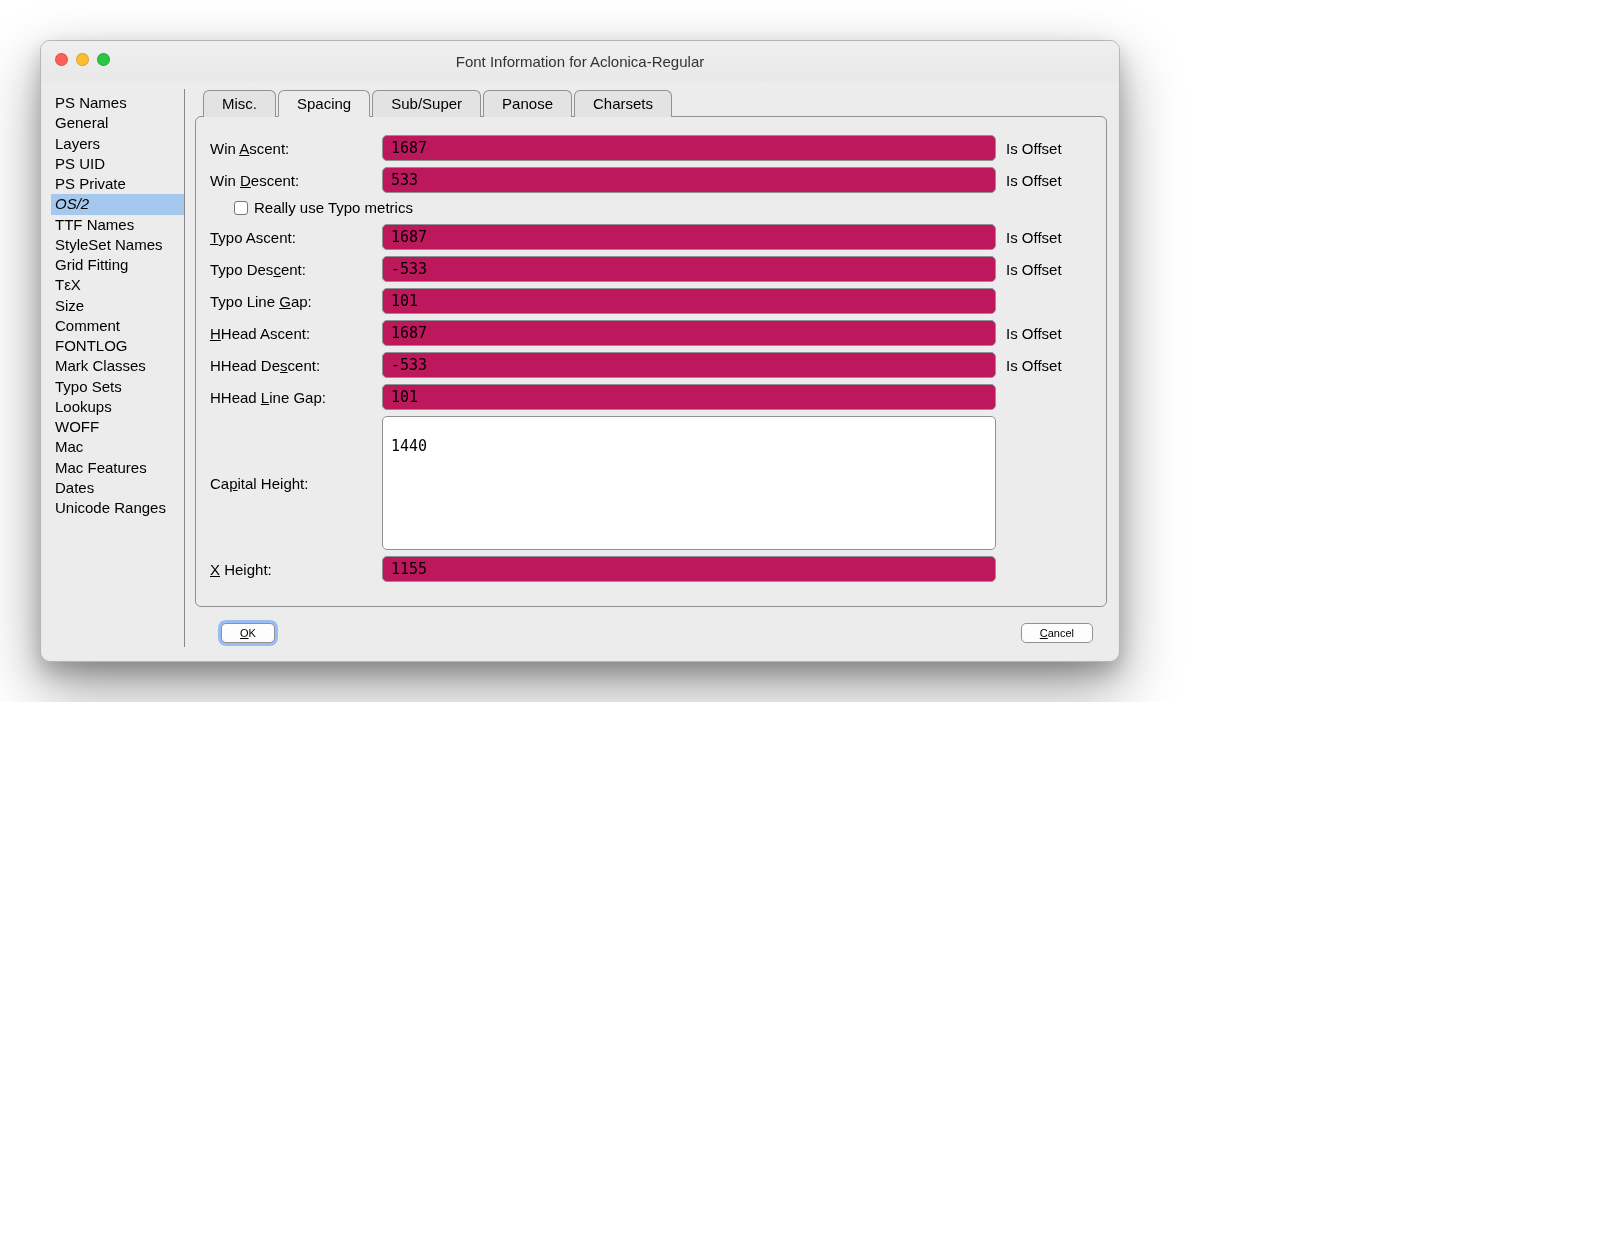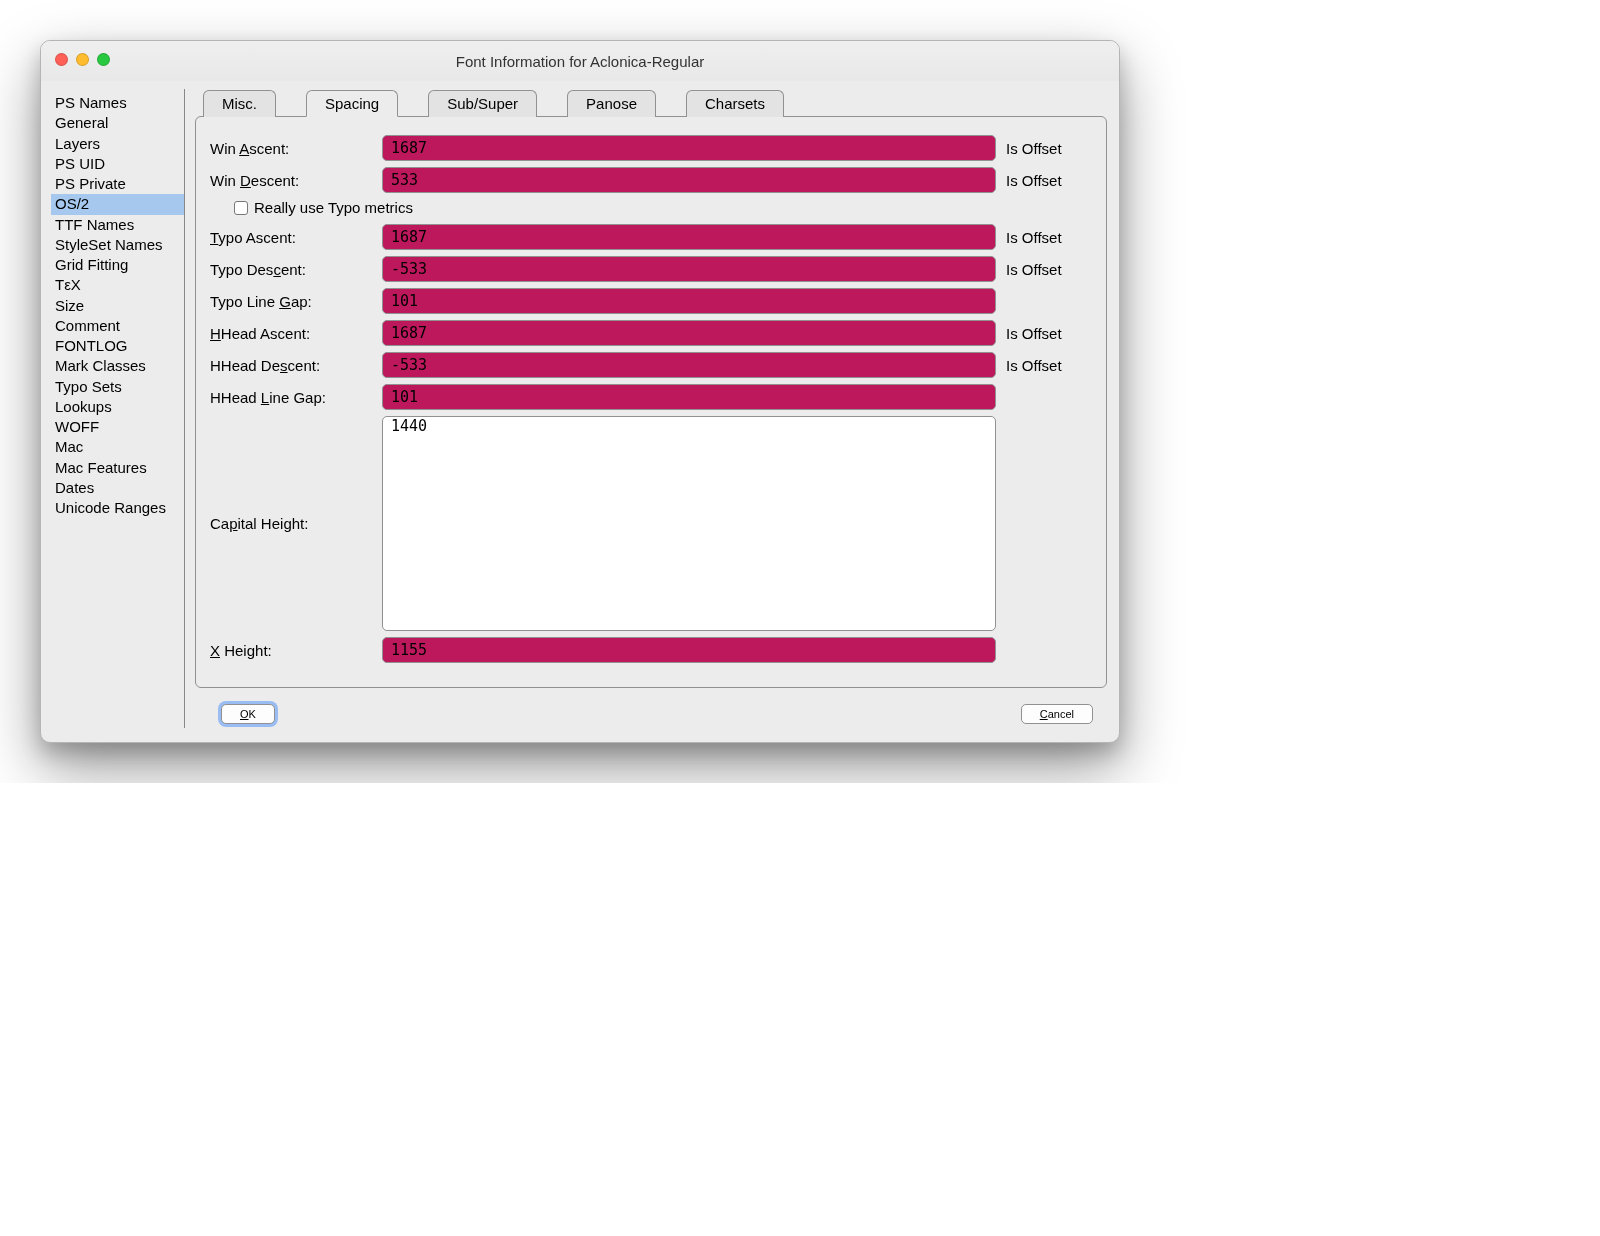--- a/index.html
+++ b/index.html
@@ -59,33 +59,33 @@
     margin-right: 6px;
   }
   .side-item {
     padding: 0px 4px;
     font-size: 15px;
     line-height: 1.35;
     cursor: default;
   }
   .side-item.selected {
     background: #a6c8ef;
+    font-style: italic;
   }
   .main {
     flex: 1;
     padding: 0 12px 0 4px;
     display: flex;
     flex-direction: column;
   }
   .tabs {
     display: flex;
     position: relative;
     z-index: 2;
     margin-left: 8px;
-    gap: 28px;
   }
   .tab {
     padding: 4px 18px;
     border: 1px solid #919191;
     border-bottom: none;
     border-top-left-radius: 6px;
     border-top-right-radius: 6px;
     background: #e3e3e3;
     font-size: 15px;
     margin-right: 2px;
@@ -133,25 +133,25 @@
     font-size: 15px;
     outline: none;
   }
   .inp.disabled {
     background: transparent;
     border: 1px dotted #9a9a9a;
     color: #9a9a9a;
   }
   .txtarea {
     flex: 1;
-    height: 215px;
+    height: 134px;
     border: 1px solid #919191;
     border-radius: 5px;
     background: #fff;
-    padding: 0 8px;
+    padding: 20px 8px;
     font-family: ui-monospace, Menlo, Consolas, monospace;
     font-size: 15px;
     resize: none;
   }
   .after {
     width: 96px;
     text-align: left;
     padding-left: 10px;
     font-size: 15px;
     flex-shrink: 0;

